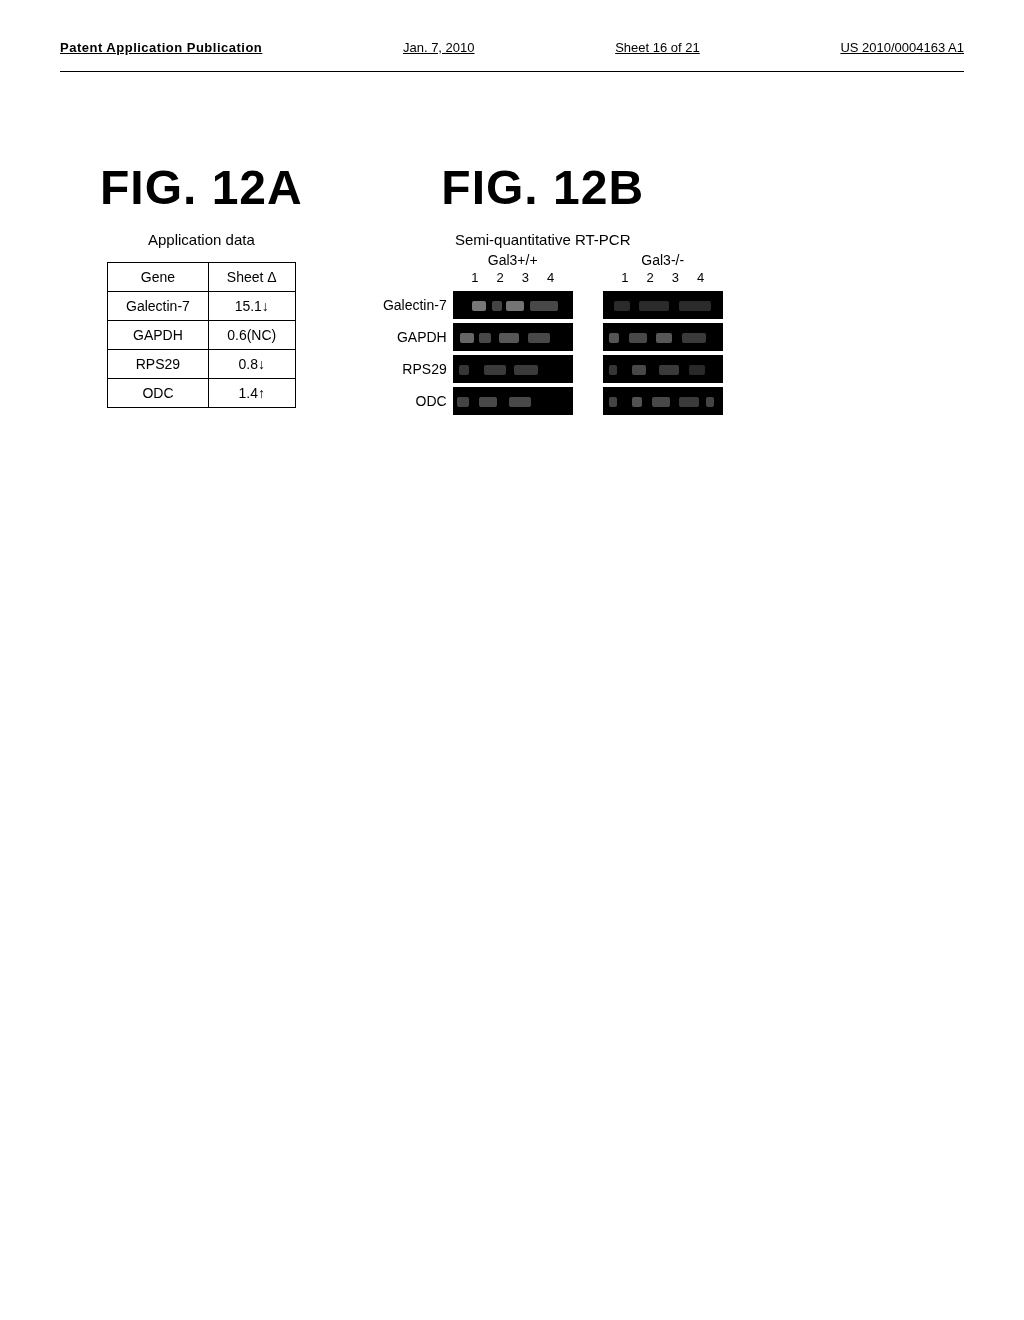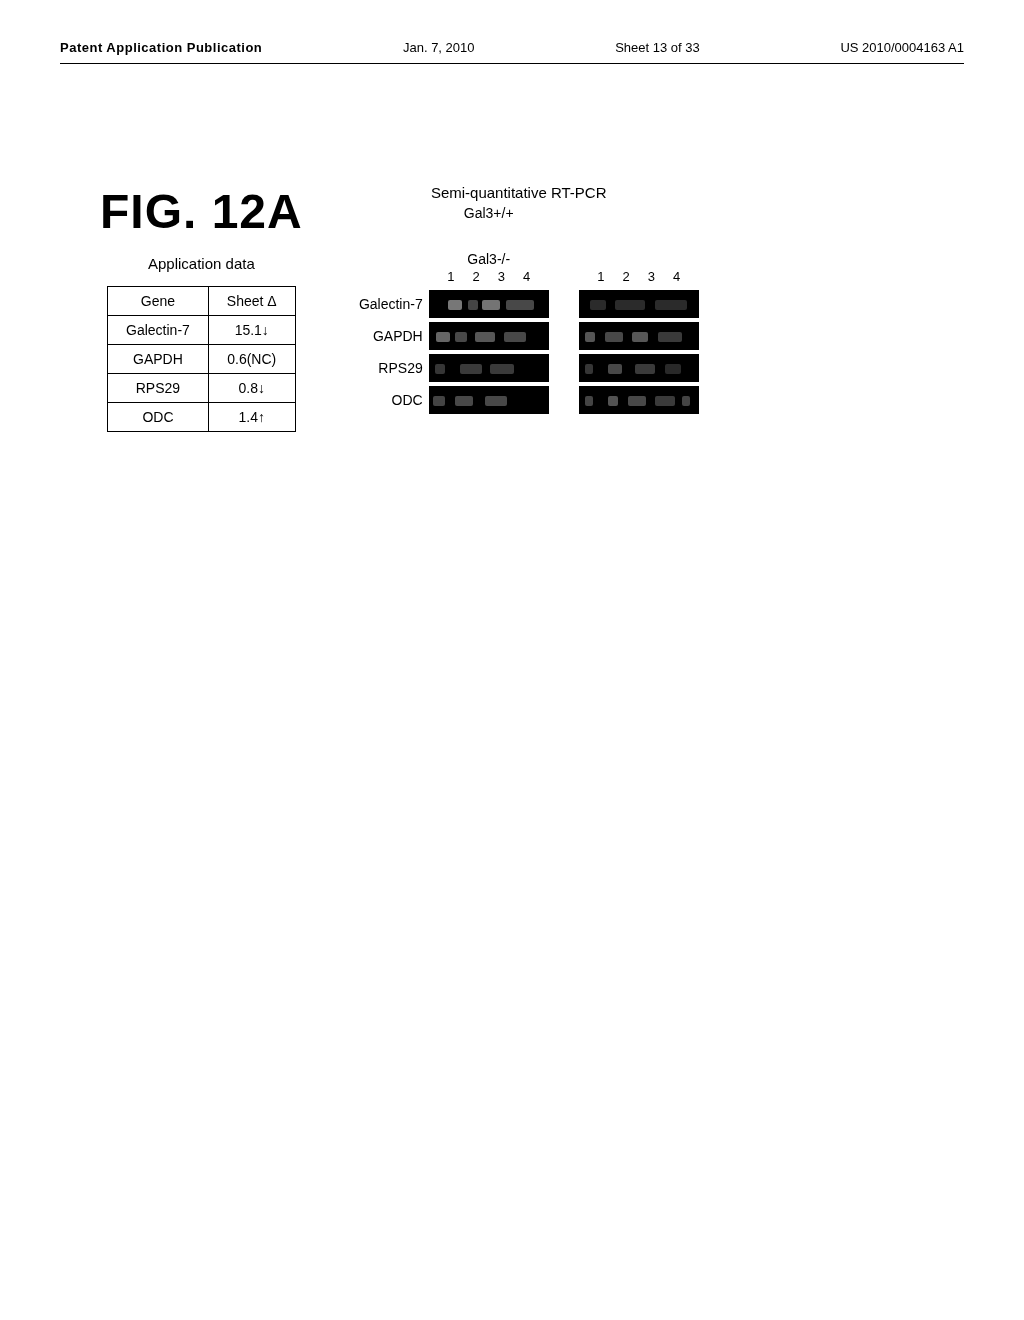--- a/index.html
+++ b/index.html
@@ -14,41 +14,42 @@
       width: 1024px;
       min-height: 1320px;
       background: #fff;
       padding: 40px 60px;
     }
     .header {
       display: flex;
       justify-content: space-between;
       align-items: center;
       border-bottom: 1px solid #000;
-      padding-bottom: 8px;
+      padding-bottom: 16px;
       margin-bottom: 8px;
+      text-decoration: underline;
     }
     .header-left {
       font-size: 13px;
       font-weight: bold;
       letter-spacing: 0.5px;
     }
     .header-center {
       font-size: 13px;
     }
     .header-right {
       font-size: 13px;
     }
     .figures-container {
       display: flex;
       flex-direction: row;
       justify-content: flex-start;
       align-items: flex-start;
-      margin-top: 120px;
-      gap: 36px;
+      margin-top: 88px;
+      gap: 60px;
       padding-left: 40px;
     }
     
     .fig12a {
       display: flex;
       flex-direction: column;
       align-items: center;
     }
     .fig-title {
       font-size: 48px;
@@ -74,31 +75,31 @@
     }
     
     .fig12b {
       display: flex;
       flex-direction: column;
       align-items: center;
     }
     .fig12b-inner {
       display: flex;
       flex-direction: column;
-      align-items: flex-start;
+      align-items: flex-end;
     }
     .pcr-title {
       font-size: 15px;
       text-align: center;
       width: 100%;
       margin-bottom: 4px;
     }
     .pcr-groups {
       display: flex;
-      flex-direction: column;
+      flex-direction: row;
       margin-left: 90px;
       gap: 30px;
       font-size: 14px;
       margin-bottom: 2px;
     }
     .pcr-group-label {
       width: 120px;
       text-align: center;
       font-size: 14px;
     }
@@ -206,21 +207,21 @@
 
   </style>
 </head>
 <body>
 
 <div class="page">
 
   <div class="header">
     <span class="header-left">Patent Application Publication</span>
     <span class="header-center">Jan. 7, 2010</span>
-    <span class="header-center">Sheet 13 of 33</span>
+    <span class="header-center">Sheet 16 of 21</span>
     <span class="header-right">US 2010/0004163 A1</span>
   </div>
 
   <div class="figures-container">
 
     <div class="fig12a">
       <div class="fig-title">FIG. 12A</div>
       <div class="fig-subtitle">Application data</div>
       <table class="data-table">
         <thead>
@@ -244,20 +245,21 @@
           </tr>
           <tr>
             <td>ODC</td>
             <td>1.4↑</td>
           </tr>
         </tbody>
       </table>
     </div>
 
     <div class="fig12b">
+      <div class="fig-title">FIG. 12B</div>
       <div class="fig12b-inner">
         <div class="pcr-title">Semi-quantitative RT-PCR</div>
 
         <div class="pcr-groups">
           <div class="pcr-group-label">Gal3+/+</div>
           <div class="pcr-group-label">Gal3-/-</div>
         </div>
 
         <div class="pcr-lane-nums">
           <div class="pcr-lane-group">

